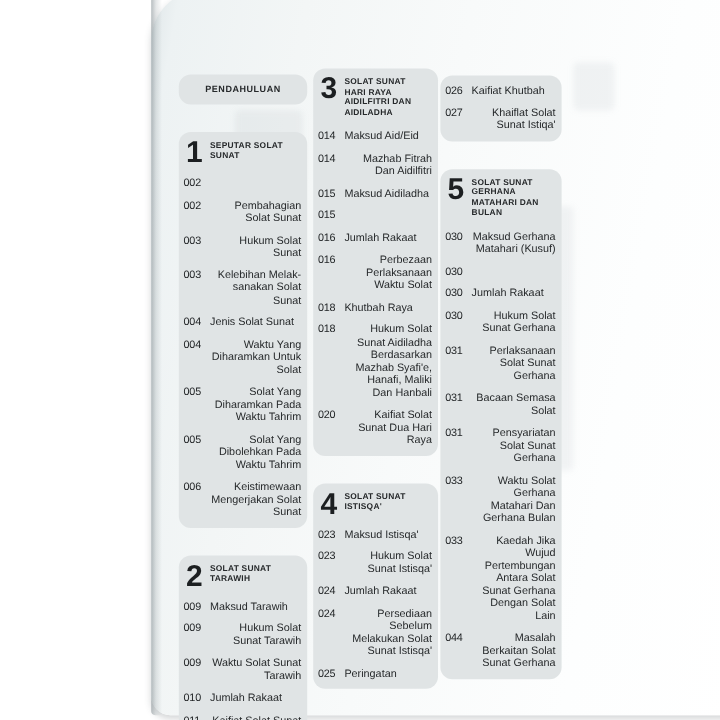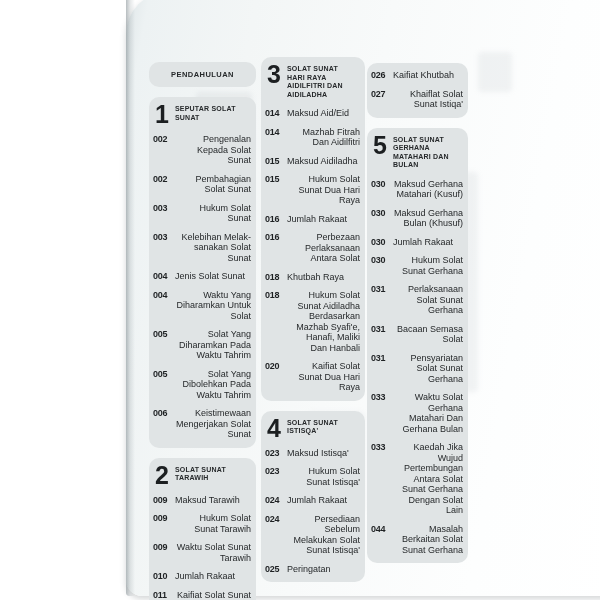--- a/index.html
+++ b/index.html
@@ -24,21 +24,21 @@
   }
   
   .smudge{position:absolute;background:rgba(138,148,153,.10);filter:blur(2.5px);border-radius:4px;}
   
   .col{position:absolute;display:flex;flex-direction:column;}
   .col1{left:149px;top:62px;width:107px;}
   .col2{left:261px;top:57px;width:104px;}
   .col3{left:367px;top:63px;width:101px;}
   .box{
     background:var(--box-bg,#e0e4e5);
-    margin-bottom:10px;
+    margin-bottom:23px;
     padding:7px 5px 8px 4px;
     border-radius:10px;
   }
   .box.label-box{padding:8px 2px;}
   .contents-label{
     font-size:7.5px;font-weight:bold;letter-spacing:.45px;
     text-align:center;color:var(--text,#26292b);
   }
   .sec-head{display:flex;align-items:flex-start;margin:0 0 9px 2px;}
   .sec-num{
@@ -46,21 +46,21 @@
     width:20px;flex:none;color:#1c1f21;letter-spacing:-1px;
   }
   .sec-title{
     font-size:7px;font-weight:bold;line-height:8.5px;
     letter-spacing:.2px;max-width:64px;padding-top:1px;
     color:var(--text,#26292b);
   }
   .entry{display:flex;margin:0 0 8px 0;}
   .entry:last-child{margin-bottom:0;}
   .entry .num{
-    font-size:9px;font-weight:bold;width:19px;flex:none;
+    font-size:9px;font-weight:normal;width:19px;flex:none;
     line-height:10.5px;color:#1e2123;letter-spacing:-.2px;
   }
   .entry .txt{
     font-size:9px;line-height:10.5px;color:var(--text,#26292b);
     padding-left:3px;
     text-align:right;
   }
 </style>
 </head>
 <body>
@@ -79,21 +79,20 @@
       <div class="box label-box">
         <div class="contents-label">PENDAHULUAN</div>
       </div>
       <div class="box">
         <div class="sec-head">
           <span class="sec-num">1</span>
           <span class="sec-title">SEPUTAR SOLAT SUNAT</span>
         </div>
         <div class="entry">
           <span class="num">002</span>
-          <span class="txt">Pengenalan Kepada Solat Sunat</span>
         </div>
         <div class="entry">
           <span class="num">002</span>
           <span class="txt">Pembahagian Solat Sunat</span>
         </div>
         <div class="entry">
           <span class="num">003</span>
           <span class="txt">Hukum Solat Sunat</span>
         </div>
         <div class="entry">
@@ -161,29 +160,28 @@
         <div class="entry">
           <span class="num">014</span>
           <span class="txt">Mazhab Fitrah Dan Aidilfitri</span>
         </div>
         <div class="entry">
           <span class="num">015</span>
           <span class="txt">Maksud Aidiladha</span>
         </div>
         <div class="entry">
           <span class="num">015</span>
-          <span class="txt">Hukum Solat Sunat Dua Hari Raya</span>
         </div>
         <div class="entry">
           <span class="num">016</span>
           <span class="txt">Jumlah Rakaat</span>
         </div>
         <div class="entry">
           <span class="num">016</span>
-          <span class="txt">Perbezaan Perlaksanaan Antara Solat</span>
+          <span class="txt">Perbezaan Perlaksanaan Waktu Solat</span>
         </div>
         <div class="entry">
           <span class="num">018</span>
           <span class="txt">Khutbah Raya</span>
         </div>
         <div class="entry">
           <span class="num">018</span>
           <span class="txt">Hukum Solat Sunat Aidiladha Berdasarkan Mazhab Syafi'e, Hanafi, Maliki Dan Hanbali</span>
         </div>
         <div class="entry">
@@ -233,21 +231,20 @@
         <div class="sec-head">
           <span class="sec-num">5</span>
           <span class="sec-title">SOLAT SUNAT GERHANA MATAHARI DAN BULAN</span>
         </div>
         <div class="entry">
           <span class="num">030</span>
           <span class="txt">Maksud Gerhana Matahari (Kusuf)</span>
         </div>
         <div class="entry">
           <span class="num">030</span>
-          <span class="txt">Maksud Gerhana Bulan (Khusuf)</span>
         </div>
         <div class="entry">
           <span class="num">030</span>
           <span class="txt">Jumlah Rakaat</span>
         </div>
         <div class="entry">
           <span class="num">030</span>
           <span class="txt">Hukum Solat Sunat Gerhana</span>
         </div>
         <div class="entry">

